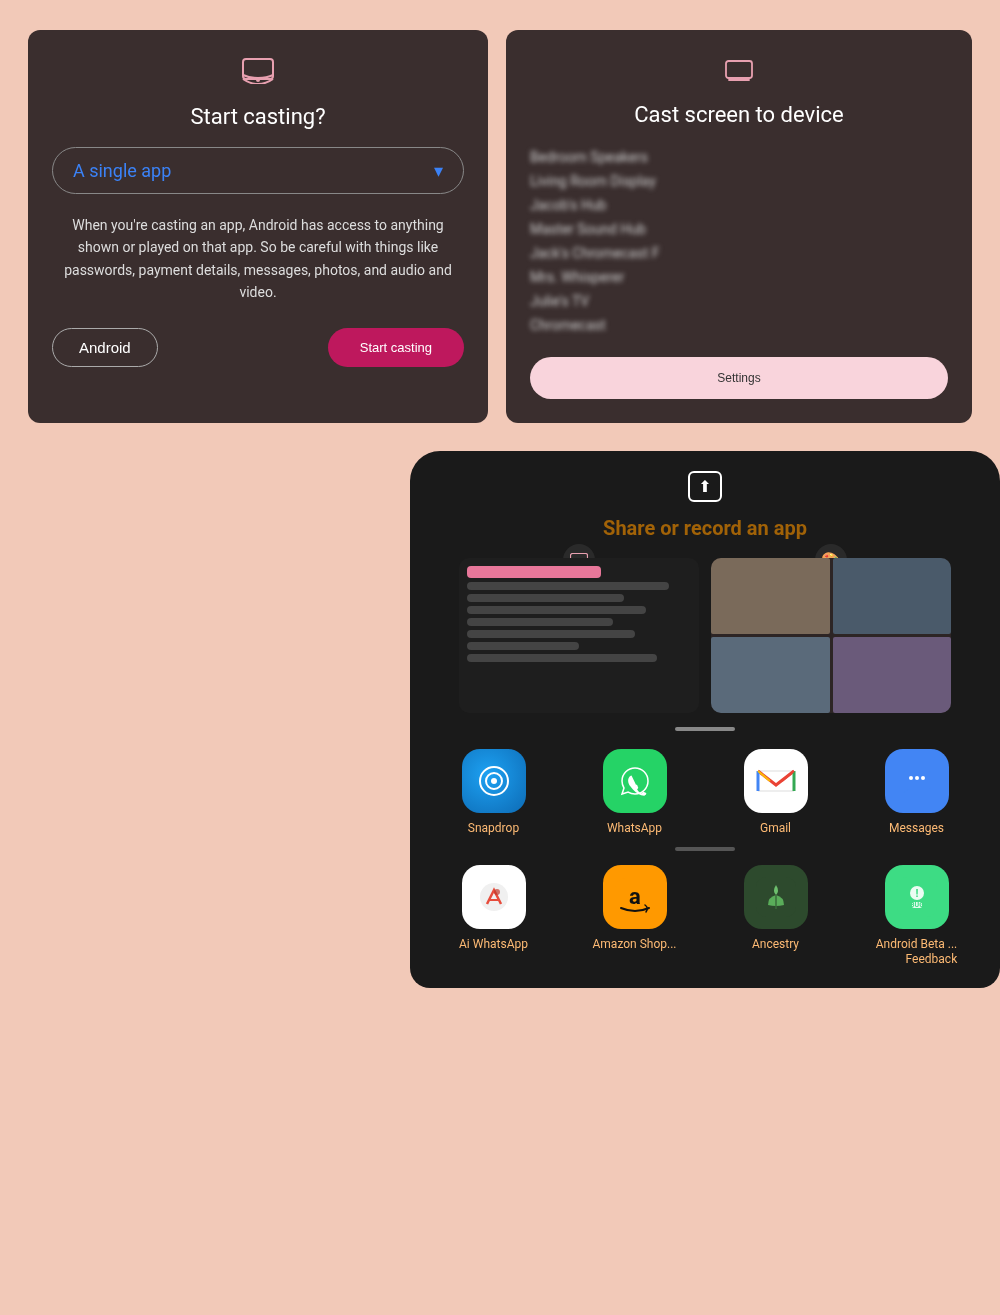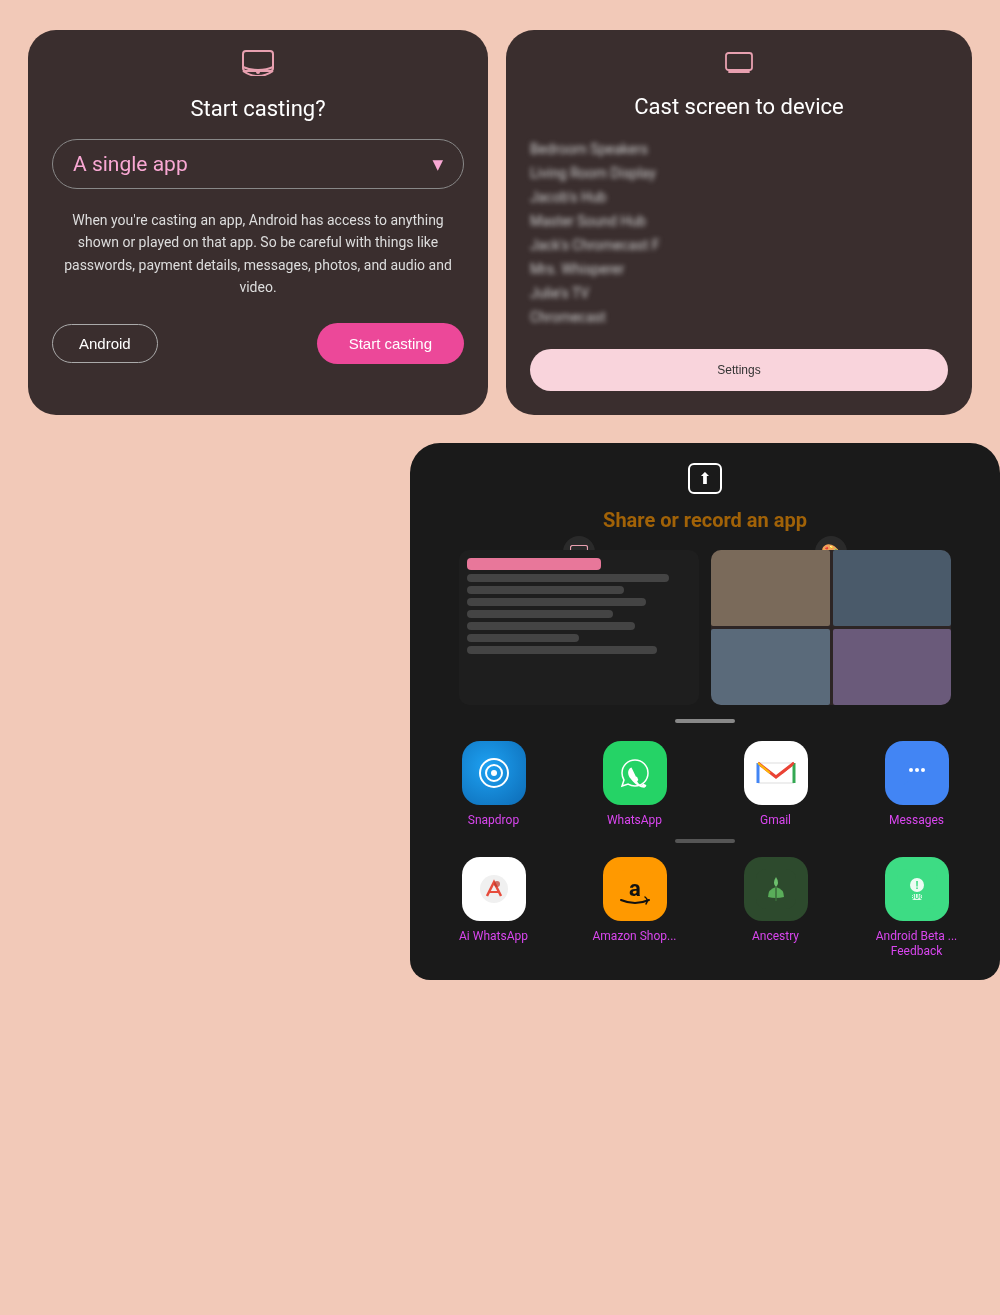--- a/index.html
+++ b/index.html
@@ -15,23 +15,23 @@
 
     
     .top-row {
       display: flex;
       gap: 18px;
       padding: 30px 28px 20px 28px;
     }
 
     .card {
       background: #3a2e2e;
-      border-radius: 28px;
+      border-radius: 12px;
       color: #fff;
-      padding: 20px 24px 24px;
+      padding: 28px 24px 24px;
     }
 
     
     .card-casting {
       flex: 0 0 460px;
     }
 
     .card-icon {
       text-align: center;
       margin-bottom: 14px;
@@ -52,22 +52,22 @@
       align-items: center;
       justify-content: space-between;
       border: 1.5px solid #888;
       border-radius: 50px;
       padding: 12px 20px;
       margin-bottom: 20px;
       cursor: pointer;
     }
 
     .dropdown-selector span {
-      font-size: 21px;
-      color: #f9a8d4;
+      font-size: 18px;
+      color: #3b82f6;
     }
 
     .dropdown-chevron {
       font-size: 14px;
       color: #ccc;
     }
 
     .card-description {
       font-size: 14px;
       color: #ddd;
@@ -86,26 +86,26 @@
       background: transparent;
       border: 1.5px solid #aaa;
       color: #fff;
       border-radius: 50px;
       padding: 10px 26px;
       font-size: 15px;
       cursor: pointer;
     }
 
     .btn-start-casting {
-      background: #ec4899;
+      background: #be185d;
       border: none;
       color: #fff;
       border-radius: 50px;
       padding: 12px 32px;
-      font-size: 15px;
+      font-size: 13px;
       font-weight: 500;
       cursor: pointer;
     }
 
     
     .card-cast-screen {
       flex: 1;
     }
 
     .device-list {
@@ -285,22 +285,22 @@
     }
     .app-icon-ancestry {
       background: #2d4a2d;
     }
     .app-icon-androidbeta {
       background: #3ddc84;
     }
 
     .app-label {
       font-size: 12px;
-      color: #d946ef;
-      text-align: center;
+      color: #fdba74;
+      text-align: right;
       line-height: 1.3;
     }
 
     .divider-line {
       width: 60px;
       height: 4px;
       background: #555;
       border-radius: 4px;
       margin: 10px auto 14px;
     }

